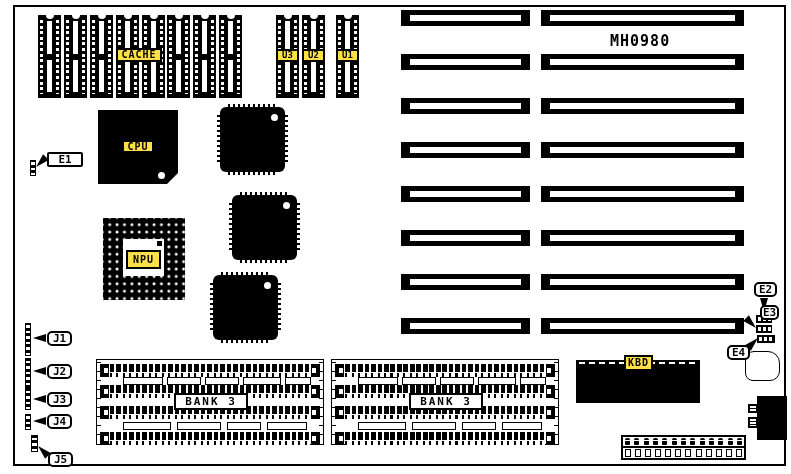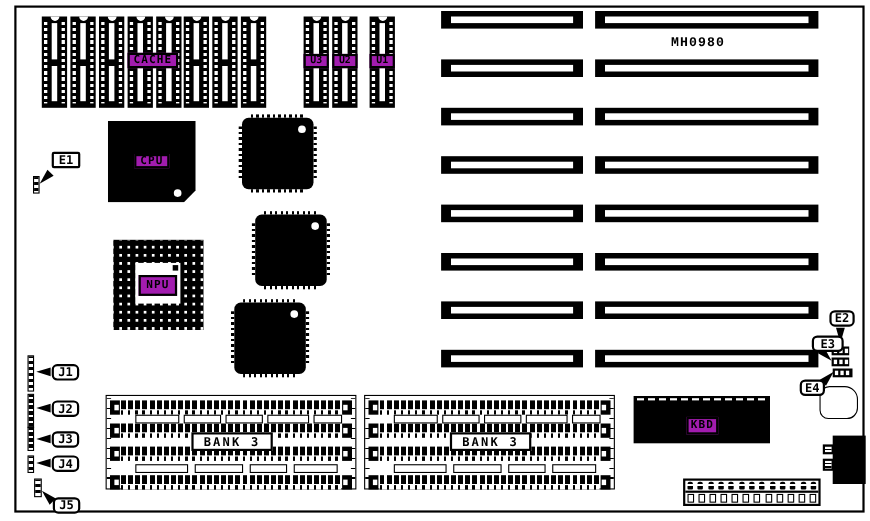--- a/index.html
+++ b/index.html
@@ -17,21 +17,21 @@
       repeating-linear-gradient(180deg,#fff 0 3px, rgba(0,0,0,0) 3px 5.6px) 18px 5px / 3px 74px no-repeat,
       #000; }
   .dip::before { content:""; position:absolute; top:0; left:50%; margin-left:-4px; width:8px; height:4px;
       background:#fff; border-radius:0 0 4px 4px; }
 
   
   .slot { position:absolute; height:16px; background:#000; }
   .slot::before { content:""; position:absolute; left:9px; right:9px; top:5px; height:6px; background:#fff; }
 
   
-  .chiplabel { position:absolute; background:#a21caf; border:2px solid #000; display:flex; align-items:center;
+  .chiplabel { position:absolute; background:#fde047; border:2px solid #000; display:flex; align-items:center;
       justify-content:center; font-weight:bold; font-size:10px; letter-spacing:1px; line-height:1; z-index:3; }
 
   
   .callout { position:absolute; background:#fff; border:2px solid #000; border-radius:5px; display:flex;
       align-items:center; justify-content:center; font-weight:bold; font-size:11px; line-height:1; z-index:6; }
   .sharp { border-radius:2px; }
 
   .arr { position:absolute; width:0; height:0; z-index:5; }
   .arr-left { border-top:4px solid rgba(0,0,0,0); border-bottom:4px solid rgba(0,0,0,0); border-right:13px solid #000; }
   .arr-down { border-left:4px solid rgba(0,0,0,0); border-right:4px solid rgba(0,0,0,0); border-top:14px solid #000; }
@@ -96,21 +96,21 @@
   .sq { width:6px; height:8px; border:1.5px solid #000; background:#fff; }
 
   
   .din { position:absolute; left:757px; top:396px; width:30px; height:44px; background:#000; }
   .tab { position:absolute; left:-9px; width:10px; height:9px; border:2px solid #000;
       background:repeating-linear-gradient(180deg,#fff 0 2px,#000 2px 3px); }
 
   .blob { position:absolute; left:745px; top:351px; width:35px; height:30px; border:1.5px solid #000;
       border-radius:9px 12px 10px 8px; background:#fff; }
 
-  .model { position:absolute; left:610px; top:32px; font-size:12px; letter-spacing:1px; font-weight:bold;font-family:Liberation Mono, monospace; }
+  .model { position:absolute; left:610px; top:32px; font-size:15px; letter-spacing:1px; font-weight:bold; }
 </style>
 </head>
 <body>
 
 <div class="page">
   <div class="board"></div>
 
   <div class="dip" style="left:38px;top:15px"></div>
   <div class="dip" style="left:64px;top:15px"></div>
   <div class="dip" style="left:90px;top:15px"></div>
@@ -176,21 +176,21 @@
 
   <div class="npu">
     <div class="npu-center">
       <span class="npu-pin1"></span>
     </div>
   </div>
   <div class="chiplabel" style="left:126px;top:250px;width:35px;height:19px">NPU</div>
 
   <div class="vheader" style="left:30px;top:160px;height:16px"></div>
   <div class="arr arr-down rot45" style="left:37px;top:155px"></div>
-  <div class="callout sharp" style="left:47px;top:138px;width:26px;height:15px">E1</div>
+  <div class="callout sharp" style="left:47px;top:152px;width:36px;height:15px">E1</div>
 
   <div class="vheader" style="left:25px;top:323px;height:33px"></div>
   <div class="vheader" style="left:25px;top:358px;height:31px"></div>
   <div class="vheader" style="left:25px;top:388px;height:22px"></div>
   <div class="vheader" style="left:25px;top:414px;height:16px"></div>
   <div class="vheader" style="left:31px;top:435px;height:17px;width:7px"></div>
 
   <div class="arr arr-left" style="left:33px;top:334px"></div>
   <div class="arr arr-left" style="left:33px;top:367px"></div>
   <div class="arr arr-left" style="left:33px;top:395px"></div>
@@ -247,30 +247,30 @@
     <div class="srect" style="left:146px;top:17px;width:38px"></div>
     <div class="srect" style="left:188px;top:17px;width:26px"></div>
     <div class="srect" style="left:26px;top:62px;width:48px"></div>
     <div class="srect" style="left:80px;top:62px;width:44px"></div>
     <div class="srect" style="left:130px;top:62px;width:34px"></div>
     <div class="srect" style="left:170px;top:62px;width:40px"></div>
     <div class="banklabel">BANK 3</div>
   </div>
 
   <div class="kbd"></div>
-  <div class="chiplabel" style="left:624px;top:379px;width:29px;height:16px">KBD</div>
+  <div class="chiplabel" style="left:624px;top:355px;width:29px;height:16px">KBD</div>
 
   <div class="hjump" style="left:756px;top:315px;width:16px"></div>
   <div class="hjump" style="left:756px;top:325px;width:16px"></div>
   <div class="hjump" style="left:757px;top:335px;width:18px"></div>
   <div class="arr arr-down" style="left:760px;top:298px"></div>
   <div class="arr arr-down rotm45" style="left:747px;top:316px"></div>
   <div class="arr arr-up rot45" style="left:749px;top:336px"></div>
   <div class="callout" style="left:754px;top:282px;width:23px;height:15px">E2</div>
-  <div class="callout" style="left:738px;top:305px;width:29px;height:15px">E3</div>
+  <div class="callout" style="left:760px;top:305px;width:19px;height:15px">E3</div>
   <div class="callout" style="left:727px;top:345px;width:23px;height:15px">E4</div>
 
   <div class="blob"></div>
 
   <div class="din">
     <span class="tab" style="top:8px"></span>
     <span class="tab" style="top:21px;height:11px"></span>
   </div>
 
   <div class="pwr">

